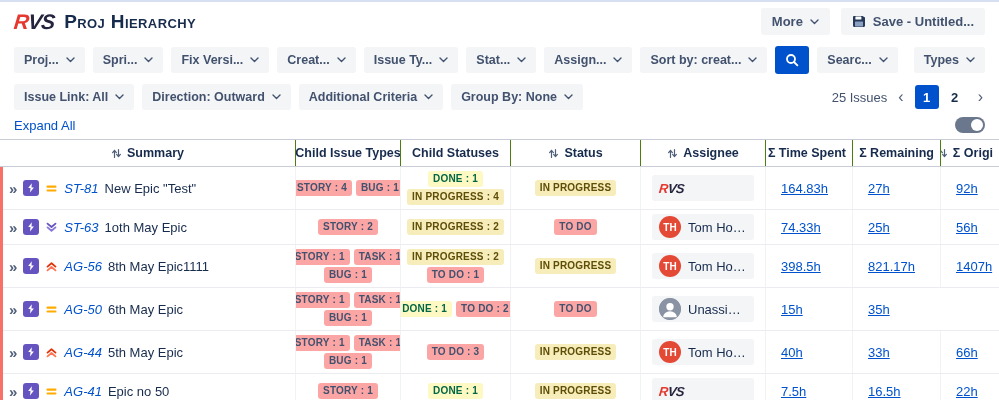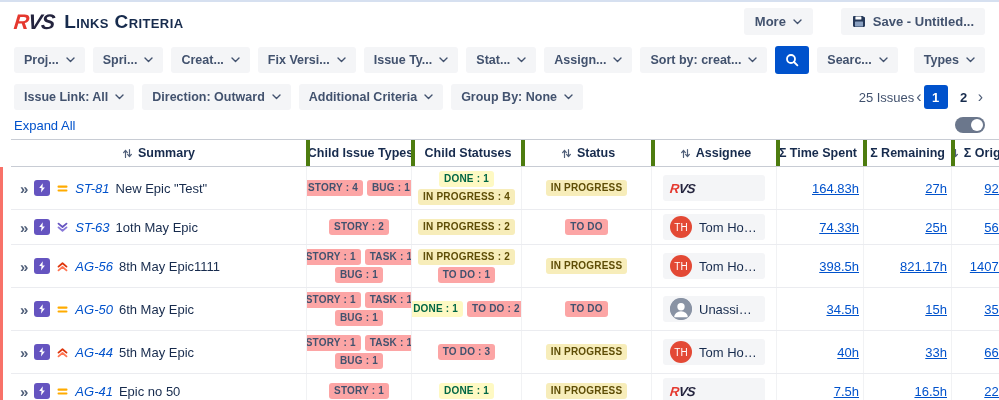--- a/index.html
+++ b/index.html
@@ -4,47 +4,47 @@
 <style>
   * { box-sizing: border-box; }
   body { margin: 0; background: #fff; font-family: "Liberation Sans", sans-serif; color: #172b4d; }
   .page { width: 999px; height: 400px; overflow: hidden; display: flex; flex-direction: column; background: #fff; border-top: 2px solid #d6e0f0; }
 
   
   .topbar { display: flex; align-items: center; gap: 10px; padding: 6px 14px; }
   .logo { font-style: italic; font-weight: 900; font-size: 21px; letter-spacing: -1px; transform: skewX(-6deg); line-height: 1; }
   .lr { color: #e5382e; } .lvs { color: #24243e; }
   .title { font-size: 19px; font-weight: 700; font-variant: small-caps; letter-spacing: .4px; }
-  .topbar-right { margin-left: auto; display: flex; gap: 28px; }
+  .topbar-right { margin-left: auto; display: flex; gap: 11px; }
   .btn, .dd { display: inline-flex; align-items: center; gap: 7px; background: #f4f5f7; border: none; border-radius: 3px; padding: 6px 11px; font-family: "Liberation Sans", sans-serif; font-size: 13px; font-weight: 600; color: #42526e; cursor: pointer; white-space: nowrap; }
   .dd { font-size: 12.5px; padding: 6px 10px; }
   .icon { display: inline-flex; align-items: center; }
   .icon svg { display: block; }
 
   
   .filters { display: flex; align-items: center; gap: 8px; padding: 5px 14px; }
   .dd-group { display: flex; gap: 8px; align-items: center; }
   .search-btn { width: 34px; height: 28px; background: #0052cc; border: none; border-radius: 3px; display: flex; align-items: center; justify-content: center; cursor: pointer; }
   .spacer { flex: 1; }
 
-  .pager { display: flex; align-items: center; font-size: 13px; color: #42526e; margin-left: auto; }
+  .pager { display: flex; align-items: center; gap: 9px; font-size: 13px; color: #42526e; margin-left: auto; }
   #page-nums { display: flex; gap: 4px; }
   .page-num { min-width: 24px; height: 24px; line-height: 24px; text-align: center; border-radius: 3px; border: none; background: transparent; font-weight: 600; font-size: 13px; color: #172b4d; cursor: pointer; font-family: inherit; }
   .page-num.current { background: #0052cc; color: #fff; }
   .pg-arrow { border: none; background: transparent; color: #505f79; font-size: 16px; cursor: pointer; padding: 0 2px; font-family: inherit; }
 
   .expand-row { display: flex; justify-content: space-between; align-items: center; gap: 8px; padding: 2px 14px 6px; }
   .link { color: #0052cc; font-size: 13px; text-decoration: none; cursor: pointer; }
   .toggle { width: 30px; height: 16px; border-radius: 9px; background: #6b778c; position: relative; cursor: pointer; display: inline-block; }
   .toggle::after { content: ''; position: absolute; right: 2px; top: 2px; width: 12px; height: 12px; border-radius: 50%; background: #fff; }
 
   
-  .thead, .trow { display: grid; grid-template-columns: 295px 105px 110px 130px 125px 87px 88px 59px; margin-left: 11px; }
+  .thead, .trow { display: grid; grid-template-columns: 295px 105px 110px 130px 125px 87px 88px 59px; }
   .thead { border-top: 1px solid #c8ccd4; border-bottom: 1px solid #c8ccd4; }
-  .th { display: flex; align-items: center; justify-content: center; gap: 5px; font-size: 12.5px; font-weight: 700; padding: 6px 4px; border-left: 4px solid #4d7c0f; white-space: nowrap; overflow: hidden; cursor: pointer; }
+  .th { display: flex; align-items: center; justify-content: center; gap: 5px; font-size: 12.5px; font-weight: 700; padding: 6px 4px; border-left: 1px solid #4d7c0f; white-space: nowrap; overflow: hidden; cursor: pointer; }
   .th:first-child { border-left: none; }
   .th.num { justify-content: flex-end; padding-right: 6px; }
 
   .tbody { position: relative; flex: 1; overflow: hidden; }
   .tbody::before { content: ''; position: absolute; left: 0; top: 0; height: 100%; width: 3px; background: #f87168; z-index: 3; }
   .trow { border-bottom: 1px solid #ebecf0; background: #fff; }
   .cell { display: flex; align-items: center; border-left: 1px solid #f1f2f4; padding: 4px 4px; min-height: 30px; overflow: hidden; }
   .cell:first-child { border-left: none; }
   .c-summary { gap: 6px; padding-left: 9px; }
   .expander { color: #505f79; font-size: 15px; font-weight: 700; cursor: pointer; line-height: 1; }
@@ -52,36 +52,36 @@
   .summary-text { font-size: 13px; white-space: nowrap; overflow: hidden; text-overflow: ellipsis; }
   .c-center { flex-direction: column; justify-content: center; gap: 2px; }
   .badge-line { display: flex; gap: 4px; justify-content: center; }
   .lz { font-size: 10px; font-weight: 700; letter-spacing: .2px; padding: 1px 5px; border-radius: 3px; white-space: nowrap; line-height: 14px; }
   .lz.type, .lz.todo { background: #fca5a5; color: #42526e; }
   .lz.done { background: #fef9c3; color: #006644; }
   .lz.inprogress { background: #f7edba; color: #5e4d06; }
 
   .assignee-box { display: flex; align-items: center; gap: 7px; background: #f4f5f7; border-radius: 3px; padding: 2px 7px; width: calc(100% - 14px); margin: 0 7px; cursor: pointer; min-height: 26px; }
   .avatar { width: 22px; height: 22px; border-radius: 50%; display: flex; align-items: center; justify-content: center; flex: none; overflow: hidden; }
-  .avatar.user { background: #e34935; color: #fff; font-size: 10px; font-weight: 400; }
+  .avatar.user { background: #e34935; color: #fff; font-size: 10px; font-weight: 700; }
   .avatar.un { background: #8993a4; }
   .assignee-name { font-size: 13px; color: #172b4d; white-space: nowrap; overflow: hidden; text-overflow: ellipsis; }
   .rvs-mini { font-style: italic; font-weight: 900; font-size: 13px; letter-spacing: -0.5px; transform: skewX(-6deg); }
 
-  .c-num { justify-content: flex-end; padding-left: 15px; }
+  .c-num { justify-content: flex-start; padding-left: 15px; }
   .num-link { color: #0052cc; font-size: 13px; text-decoration: underline; cursor: pointer; white-space: nowrap; }
 </style>
 </head>
 <body>
 
 <div class="page">
 
   <div class="topbar">
     <span class="logo"><span class="lr">R</span><span class="lvs">VS</span></span>
-    <span class="title">Links Criteria</span>
+    <span class="title">Proj Hierarchy</span>
     <div class="topbar-right">
       <button class="btn">
         <span>More</span>
       <span class="icon">
             <svg width="9" height="6" viewBox="0 0 9 6">
               <path d="M1 1l3.5 3.5L8 1" fill="none" stroke="#42526e" stroke-width="1.4" stroke-linecap="round" stroke-linejoin="round"></path>
             </svg>
           </span>
         </button>
       <button class="btn">
@@ -109,29 +109,29 @@
         </button>
         <button class="dd">
           <span>Spri...</span>
           <span class="icon">
             <svg width="9" height="6" viewBox="0 0 9 6">
               <path d="M1 1l3.5 3.5L8 1" fill="none" stroke="#42526e" stroke-width="1.4" stroke-linecap="round" stroke-linejoin="round"></path>
             </svg>
           </span>
         </button>
         <button class="dd">
+          <span>Fix Versi...</span>
+          <span class="icon">
+            <svg width="9" height="6" viewBox="0 0 9 6">
+              <path d="M1 1l3.5 3.5L8 1" fill="none" stroke="#42526e" stroke-width="1.4" stroke-linecap="round" stroke-linejoin="round"></path>
+            </svg>
+          </span>
+        </button>
+        <button class="dd">
           <span>Creat...</span>
-          <span class="icon">
-            <svg width="9" height="6" viewBox="0 0 9 6">
-              <path d="M1 1l3.5 3.5L8 1" fill="none" stroke="#42526e" stroke-width="1.4" stroke-linecap="round" stroke-linejoin="round"></path>
-            </svg>
-          </span>
-        </button>
-        <button class="dd">
-          <span>Fix Versi...</span>
           <span class="icon">
             <svg width="9" height="6" viewBox="0 0 9 6">
               <path d="M1 1l3.5 3.5L8 1" fill="none" stroke="#42526e" stroke-width="1.4" stroke-linecap="round" stroke-linejoin="round"></path>
             </svg>
           </span>
         </button>
         <button class="dd">
           <span>Issue Ty...</span>
           <span class="icon">
             <svg width="9" height="6" viewBox="0 0 9 6">
@@ -492,23 +492,20 @@
               <svg width="22" height="22" viewBox="0 0 24 24">
                 <circle cx="12" cy="12" r="12" fill="#8993a4"></circle>
                 <circle cx="12" cy="9.5" r="4" fill="#fff"></circle>
                 <path d="M4.5 21a7.5 6.5 0 0115 0z" fill="#fff"></path>
               </svg>
             </span>
             <span class="assignee-name">Unassigned</span>
           </div>
         </div>
         <div class="cell c-num">
-          <a class="num-link">34.5h</a>
-        </div>
-        <div class="cell c-num">
           <a class="num-link">15h</a>
         </div>
         <div class="cell c-num">
           <a class="num-link">35h</a>
         </div>
       </div>
       <div class="trow">
         <div class="cell c-summary">
           <span class="expander">»</span>
           <span class="icon">

